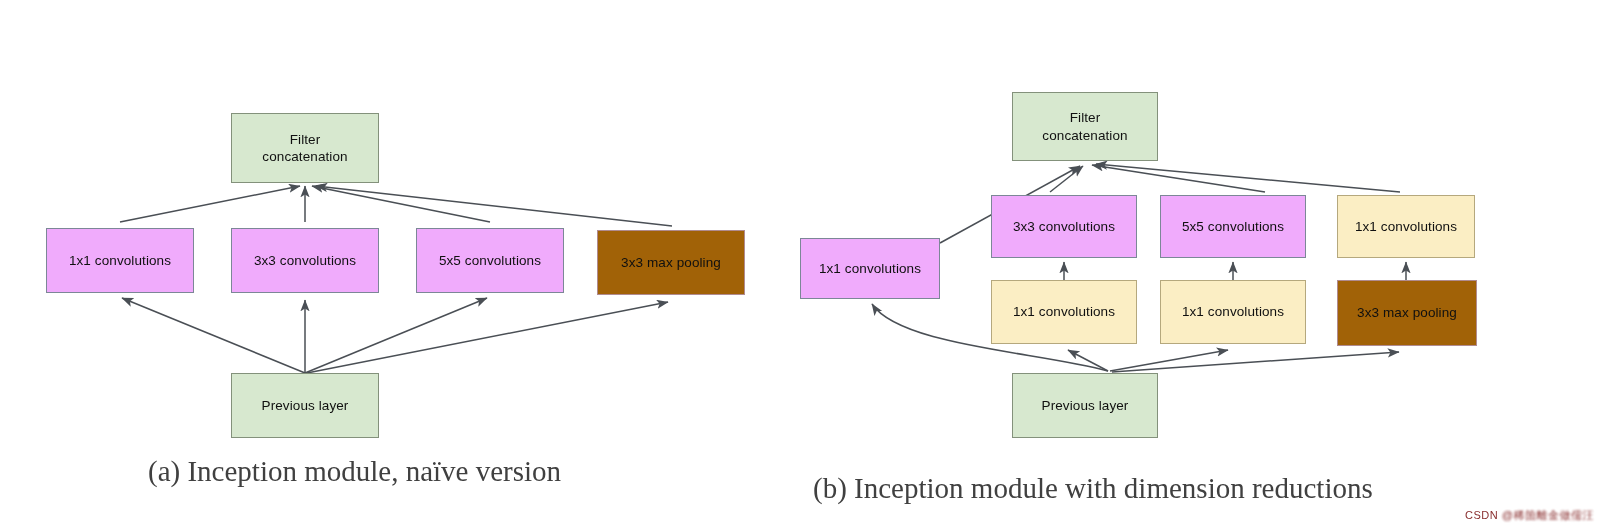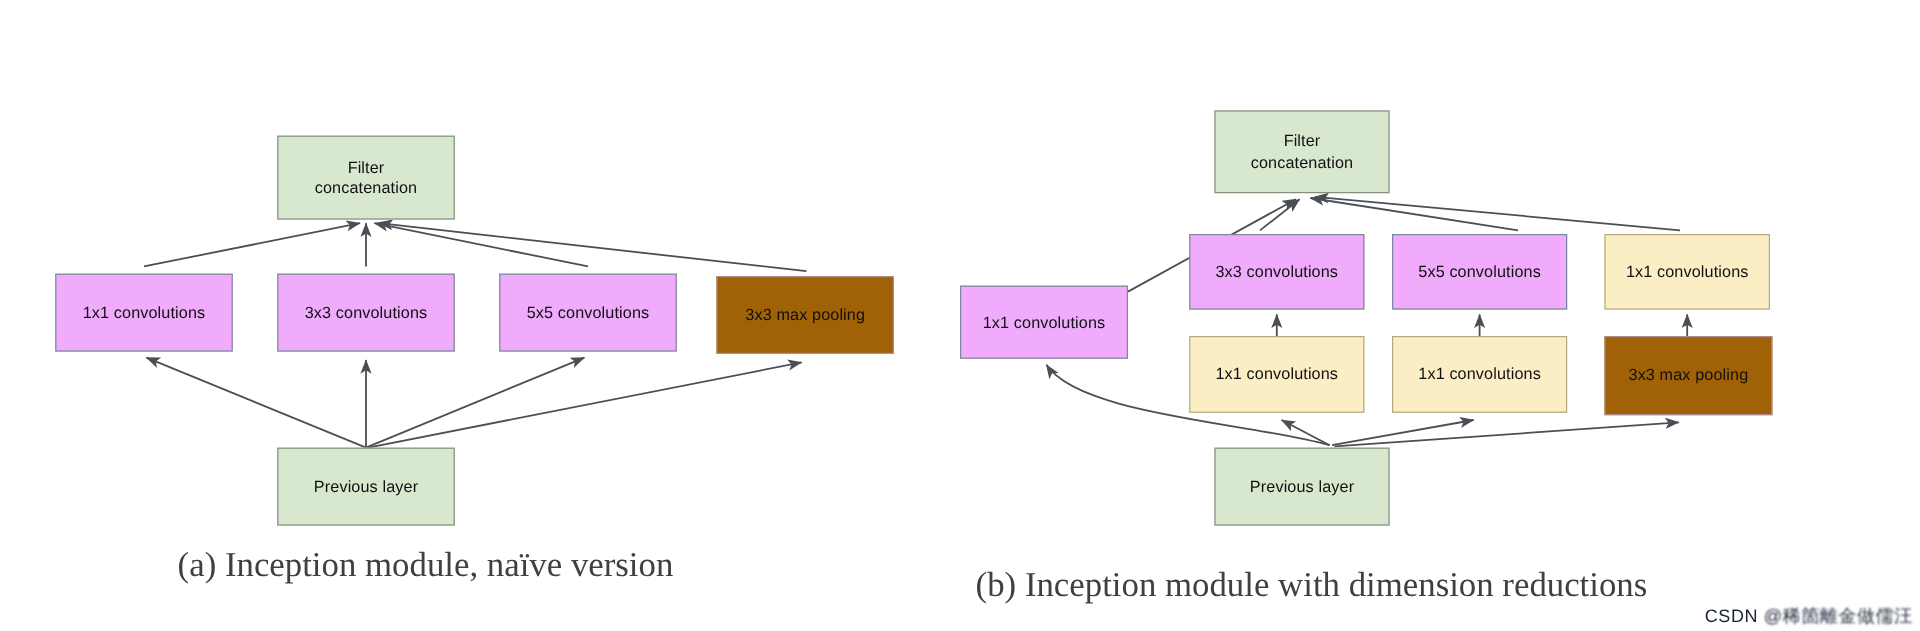--- a/index.html
+++ b/index.html
@@ -62,22 +62,22 @@
     white-space: nowrap;
   }
   #caption-a { left: 148px; top: 455px; }
   #caption-b { left: 813px; top: 472px; }
 
   #watermark {
     position: absolute;
     right: 6px;
     bottom: 3px;
     font-family: "Liberation Sans", sans-serif;
-    font-size: 15px;
-    color: #0f172a;
+    font-size: 11px;
+    color: #7f1d1d;
     white-space: nowrap;
     letter-spacing: 0.5px;
     opacity: 0.95;
     text-align: right;
   }
   #watermark .wm-cn {
     filter: blur(1.1px);
     display: inline-block;
   }
 </style>

